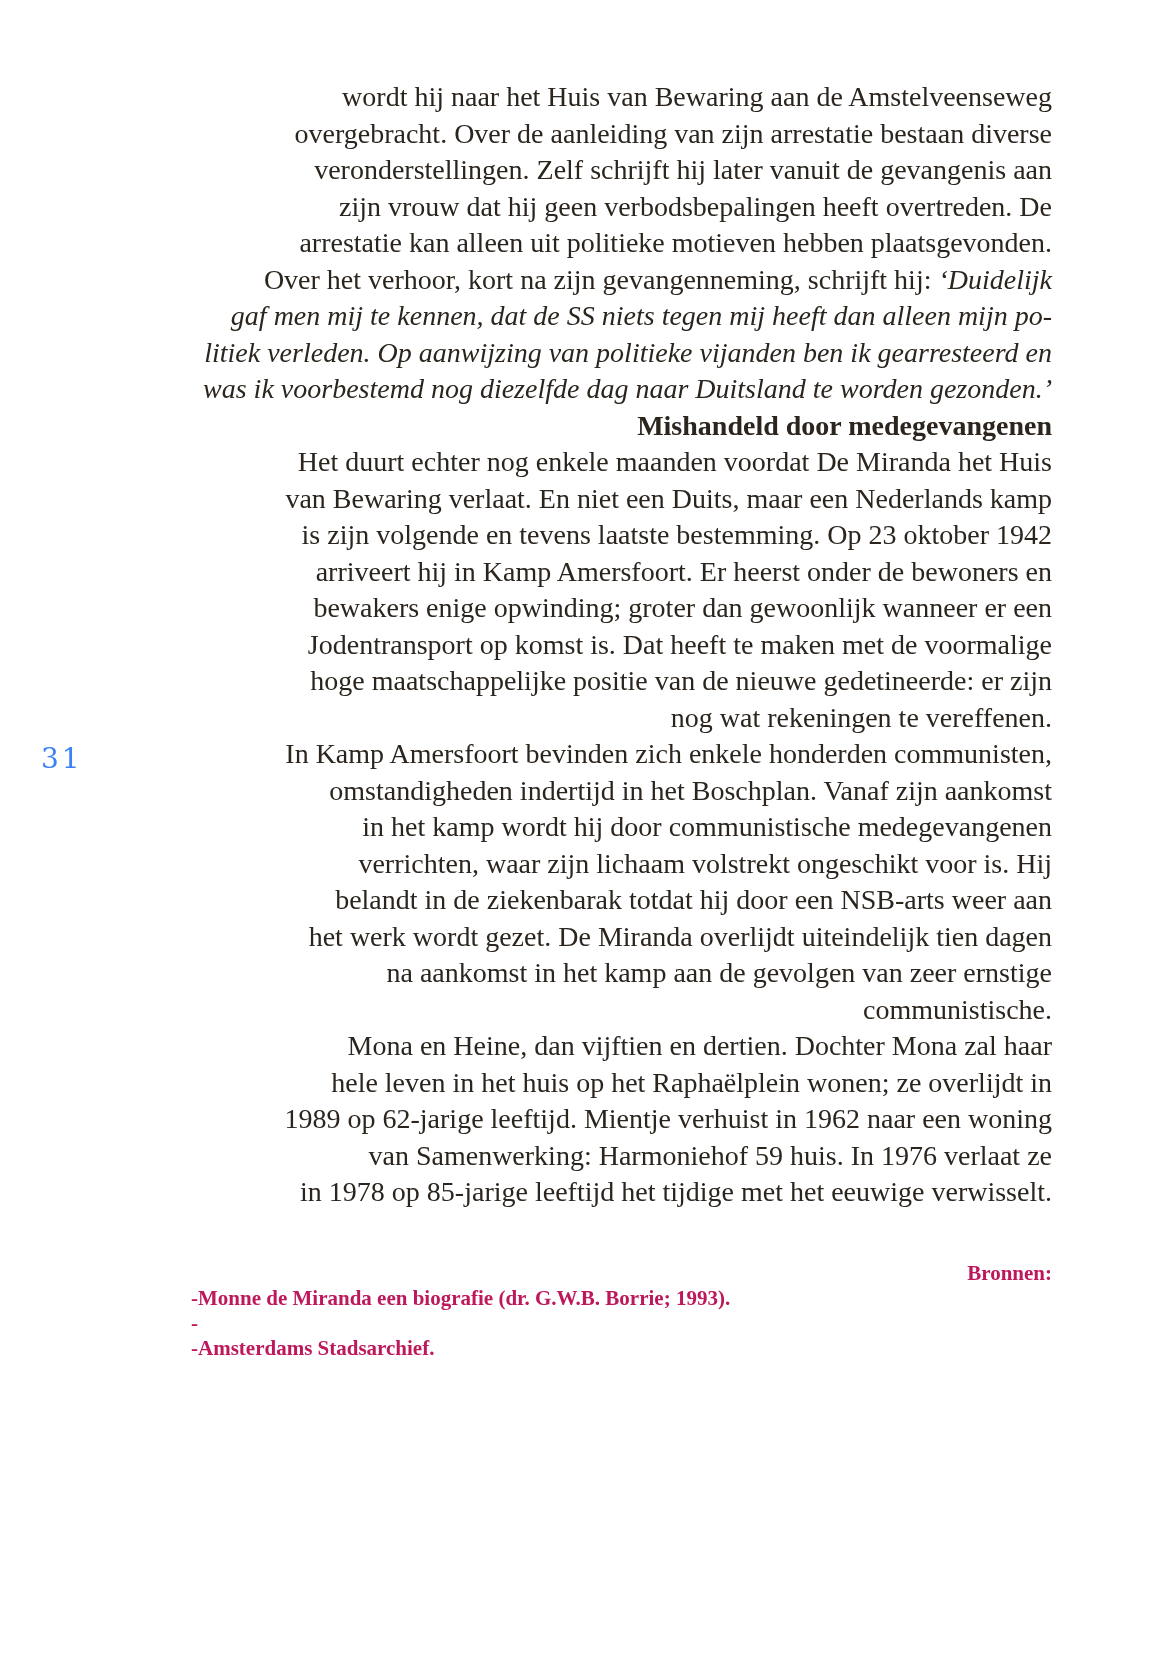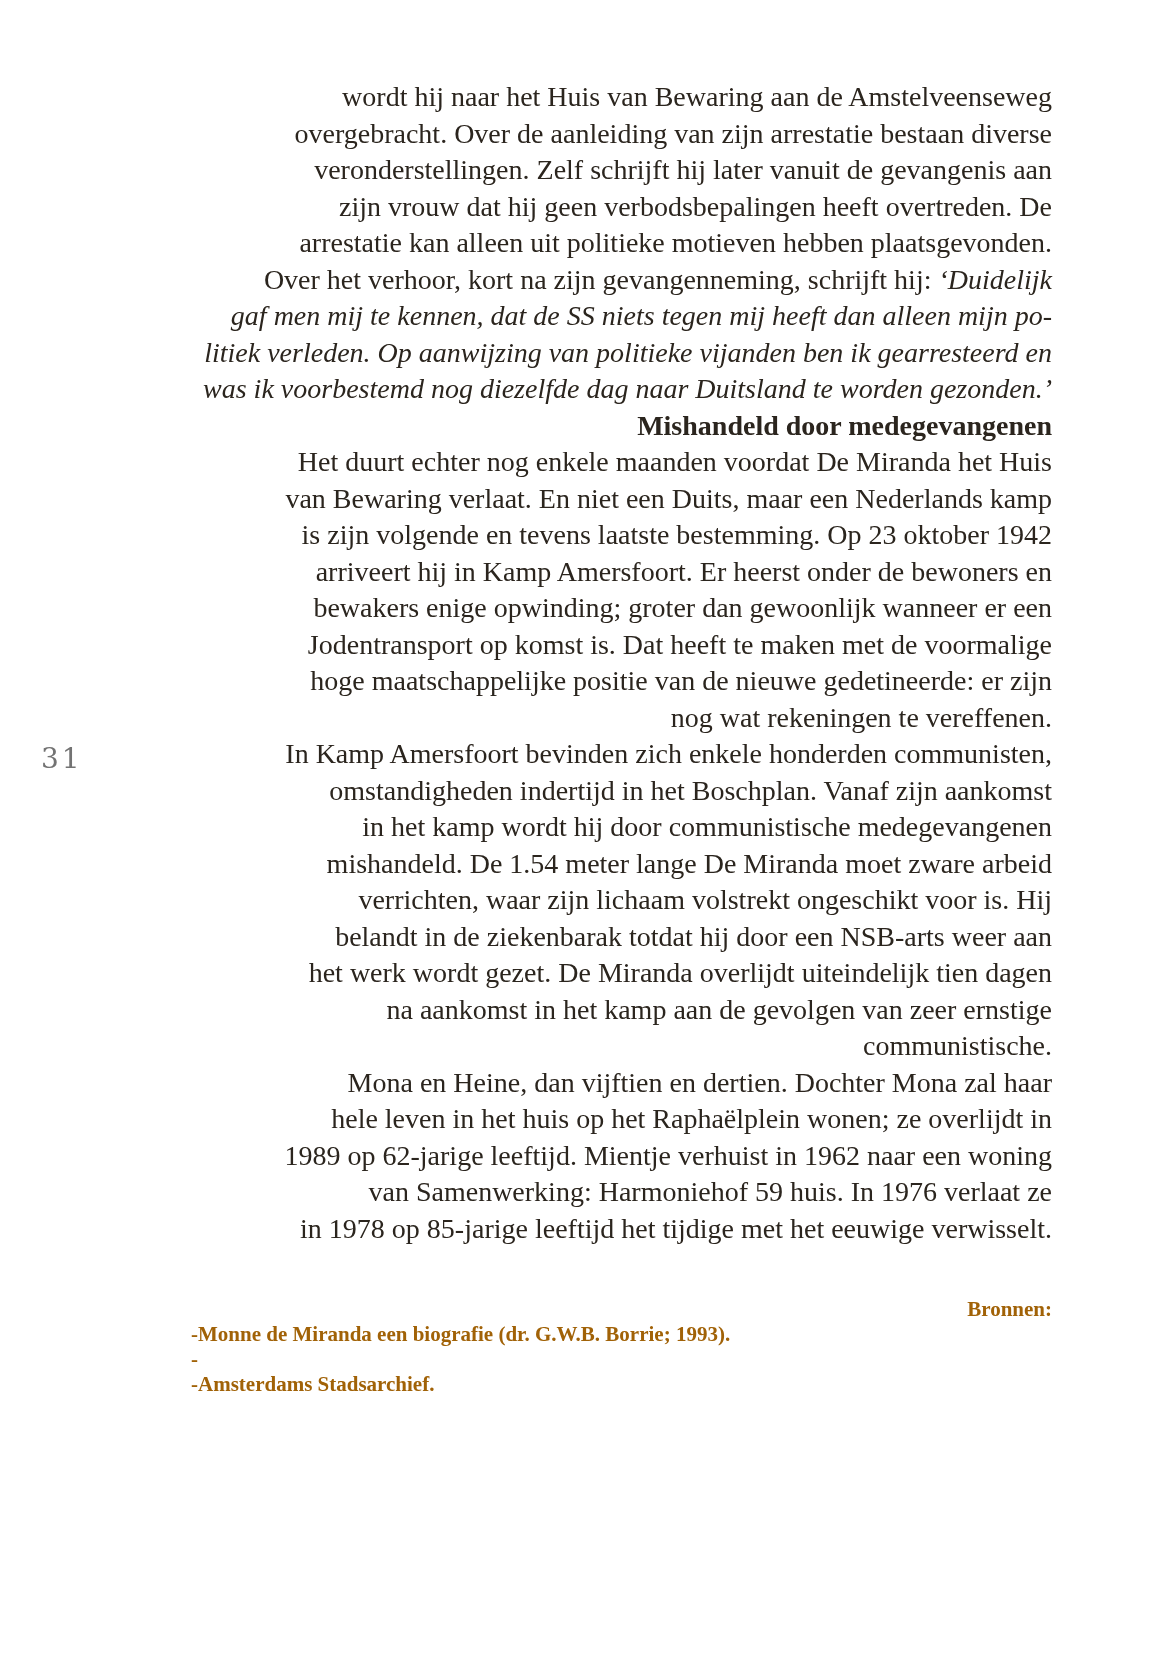--- a/index.html
+++ b/index.html
@@ -59,21 +59,21 @@
   .source-dash {
     width: 26px;
     flex: 0 0 26px;
   }
 </style>
 </head>
 <body>
 
 <div class="page">
 
-  <div class="page-number" style="color: #737373;">31</div>
+  <div class="page-number" style="color: #3b82f6;">31</div>
 
   <div class="text-column" style="color: rgb(43, 37, 30);">
     <div id="article-body">
         <div class="paragraph">
           <div class="body-line"><span>wordt hij naar het Huis van Bewaring aan de Amstelveenseweg</span></div>
           <div class="body-line"><span>overgebracht. Over de aanleiding van zijn arrestatie bestaan diverse</span></div>
           <div class="body-line"><span>veronderstellingen. Zelf schrijft hij later vanuit de gevangenis aan</span></div>
           <div class="body-line"><span>zijn vrouw dat hij geen verbodsbepalingen heeft overtreden. De</span></div>
           <div class="body-line"><span>arrestatie kan alleen uit politieke motieven hebben plaatsgevonden.</span></div>
           <div class="body-line"><span>Over het verhoor, kort na zijn gevangenneming, schrijft hij: </span><span class="italic">‘Duidelijk</span></div>
@@ -87,35 +87,34 @@
           <div class="body-line"><span>van Bewaring verlaat. En niet een Duits, maar een Nederlands kamp</span></div>
           <div class="body-line"><span>is zijn volgende en tevens laatste bestemming. Op 23 oktober 1942</span></div>
           <div class="body-line"><span>arriveert hij in Kamp Amersfoort. Er heerst onder de bewoners en</span></div>
           <div class="body-line"><span>bewakers enige opwinding; groter dan gewoonlijk wanneer er een</span></div>
           <div class="body-line"><span>Jodentransport op komst is. Dat heeft te maken met de voormalige</span></div>
           <div class="body-line"><span>hoge maatschappelijke positie van de nieuwe gedetineerde: er zijn</span></div>
           <div class="body-line"><span>nog wat rekeningen te vereffenen.</span></div>
           <div class="body-line"><span>In Kamp Amersfoort bevinden zich enkele honderden communisten,</span></div>
           <div class="body-line"><span>omstandigheden indertijd in het Boschplan. Vanaf zijn aankomst</span></div>
           <div class="body-line"><span>in het kamp wordt hij door communistische medegevangenen</span></div>
-          <div class="body-line"><span>mishandeld. De 1.54 meter lange De Miranda moet zware arbeid</span></div>
           <div class="body-line"><span>verrichten, waar zijn lichaam volstrekt ongeschikt voor is. Hij</span></div>
           <div class="body-line"><span>belandt in de ziekenbarak totdat hij door een NSB-arts weer aan</span></div>
           <div class="body-line"><span>het werk wordt gezet. De Miranda overlijdt uiteindelijk tien dagen</span></div>
           <div class="body-line"><span>na aankomst in het kamp aan de gevolgen van zeer ernstige</span></div>
           <div class="body-line"><span>communistische.</span></div>
           <div class="body-line"><span>Mona en Heine, dan vijftien en dertien. Dochter Mona zal haar</span></div>
           <div class="body-line"><span>hele leven in het huis op het Raphaëlplein wonen; ze overlijdt in</span></div>
           <div class="body-line"><span>1989 op 62-jarige leeftijd. Mientje verhuist in 1962 naar een woning</span></div>
           <div class="body-line"><span>van Samenwerking: Harmoniehof 59 huis. In 1976 verlaat ze</span></div>
           <div class="body-line"><span>in 1978 op 85-jarige leeftijd het tijdige met het eeuwige verwisselt.</span></div>
         </div>
       </div>
 
-    <div class="sources" style="color: #a16207;">
+    <div class="sources" style="color: #be185d;">
       <div class="sources-label">Bronnen:</div>
       <div id="sources-list">
           <div class="source-item">
             <span class="source-dash">-</span>
             <span>Monne de Miranda een biografie (dr. G.W.B. Borrie; 1993).</span>
           </div>
           <div class="source-item">
             <span class="source-dash">-</span>
           </div>
           <div class="source-item">

